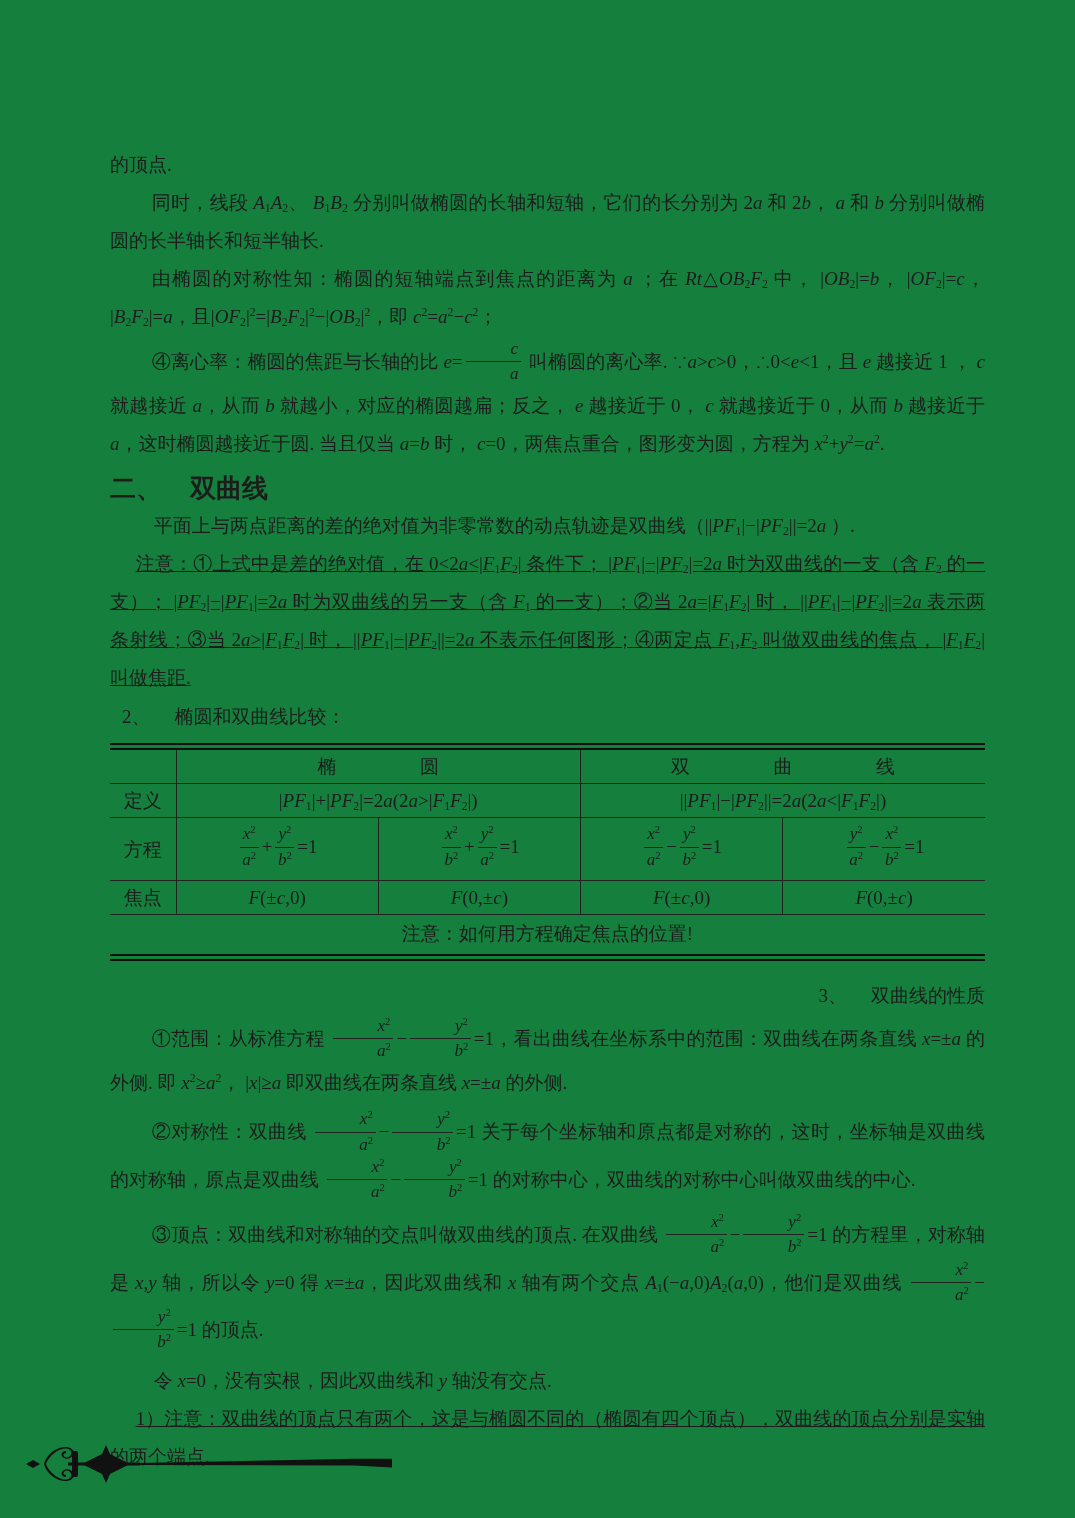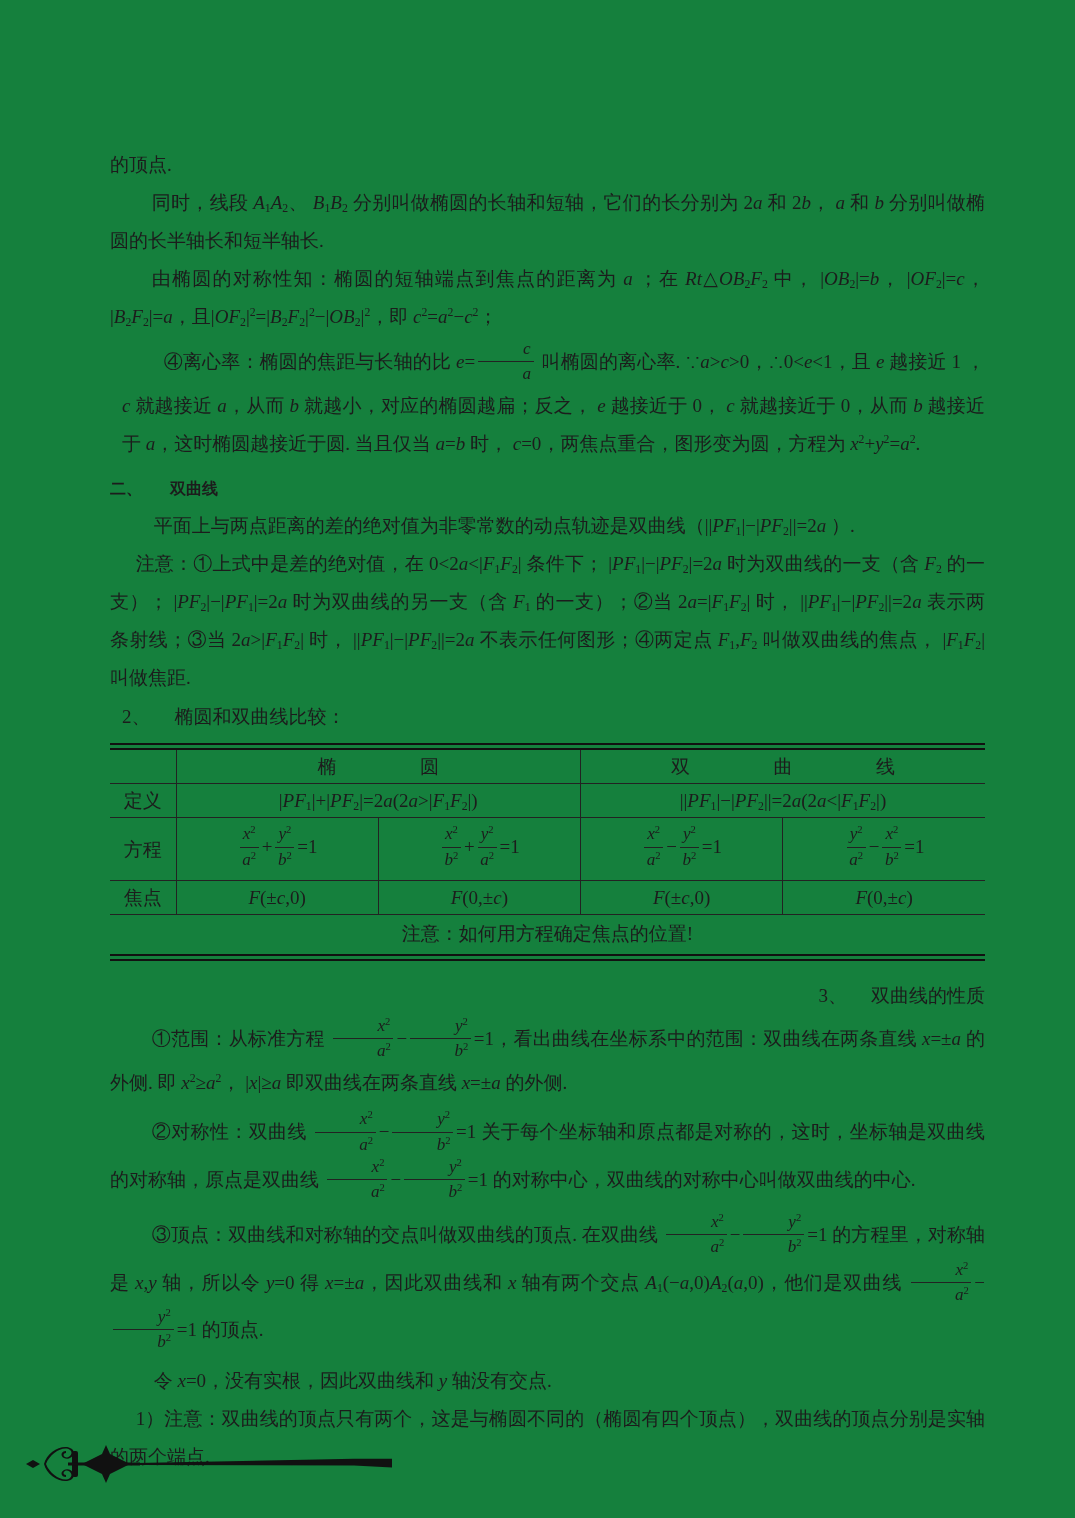--- a/index.html
+++ b/index.html
@@ -10,35 +10,35 @@
     background:#15803d;
     color:#1c1c1c;
     font-family:"Liberation Serif","DejaVu Serif",serif;
     font-size:19px;
     line-height:38px;
     padding:146px 90px 0 110px;
     overflow:hidden;
   }
   p.para{margin:0;text-align:justify;}
   .ind{text-indent:2.2em;}
-  .ind13{text-indent:1.35em;}
+  .ind13{text-indent:1.35em;text-decoration:underline;}
   .ind23{text-indent:2.3em;}
   .mi i,.frac i,i{font-style:italic;}
   sub,sup{font-size:0.62em;line-height:0;}
   sub{vertical-align:-0.25em;}
   sup{vertical-align:0.6em;}
   .frac{
     display:inline-flex;flex-direction:column;
     vertical-align:middle;text-align:center;
     line-height:1.3;font-size:0.9em;
     margin:0 3px;transform:translateY(-2px);
   }
   .frac .num{border-bottom:1.4px solid #222;padding:0 3px 1px;}
   .frac .den{padding-top:1px;}
-  .h2{font-weight:bold;font-size:16px;line-height:36px;margin-top:8px;}
+  .h2{font-weight:bold;font-size:26px;line-height:36px;margin-top:8px;}
   .h2 .num{margin-right:28px;}
   .h3{line-height:35px;padding-left:12px;margin-top:2px;}
   .h3 .num{margin-right:24px;}
   .tbl-wrap{border-top:7px double #111;border-bottom:7px double #111;margin:9px 0 17px;}
   table.cmp{border-collapse:collapse;width:100%;table-layout:fixed;}
   table.cmp td{
     padding:1px 6px;text-align:center;line-height:31px;
     border-bottom:1.5px solid #222;
   }
   table.cmp col.c0{width:66px;}
@@ -49,21 +49,21 @@
   .ornament{position:absolute;left:24px;top:1440px;}
 </style>
 </head>
 <body>
 
 <div class="page">
 
   <p class="para">的顶点.</p>
   <p class="para ind">同时，线段 <span class="mi"><i>A</i><sub>1</sub><i>A</i><sub>2</sub></span>、 <span class="mi"><i>B</i><sub>1</sub><i>B</i><sub>2</sub></span> 分别叫做椭圆的长轴和短轴，它们的长分别为 <span class="mi">2<i>a</i></span> 和 <span class="mi">2<i>b</i></span>， <span class="mi"><i>a</i></span> 和 <span class="mi"><i>b</i></span> 分别叫做椭圆的长半轴长和短半轴长.</p>
   <p class="para ind">由椭圆的对称性知：椭圆的短轴端点到焦点的距离为 <span class="mi"><i>a</i></span> ；在 <span class="mi"><i>Rt</i>△<i>OB</i><sub>2</sub><i>F</i><sub>2</sub></span> 中， <span class="mi">|<i>OB</i><sub>2</sub>|=<i>b</i></span>， <span class="mi">|<i>OF</i><sub>2</sub>|=<i>c</i></span>， <span class="mi">|<i>B</i><sub>2</sub><i>F</i><sub>2</sub>|=<i>a</i></span>，且<span class="mi">|<i>OF</i><sub>2</sub>|<sup>2</sup>=|<i>B</i><sub>2</sub><i>F</i><sub>2</sub>|<sup>2</sup>−|<i>OB</i><sub>2</sub>|<sup>2</sup></span>，即 <span class="mi"><i>c</i><sup>2</sup>=<i>a</i><sup>2</sup>−<i>c</i><sup>2</sup></span>；</p>
-  <p class="para ind" style="margin-top:4px;margin-left:12px;">④离心率：椭圆的焦距与长轴的比 <span class="mi"><i>e</i>=</span><span class="frac">
+  <p class="para ind" style="margin-top:4px;">④离心率：椭圆的焦距与长轴的比 <span class="mi"><i>e</i>=</span><span class="frac">
         <span class="num"><i>c</i></span>
         <span class="den"><i>a</i></span>
       </span> 叫椭圆的离心率. ∵<span class="mi"><i>a</i>&gt;<i>c</i>&gt;0</span>，∴<span class="mi">0&lt;<i>e</i>&lt;1</span>，且 <span class="mi"><i>e</i></span> 越接近 1 ， <span class="mi"><i>c</i></span> 就越接近 <span class="mi"><i>a</i></span>，从而 <span class="mi"><i>b</i></span> 就越小，对应的椭圆越扁；反之， <span class="mi"><i>e</i></span> 越接近于 0， <span class="mi"><i>c</i></span> 就越接近于 0，从而 <span class="mi"><i>b</i></span> 越接近于 <span class="mi"><i>a</i></span>，这时椭圆越接近于圆. 当且仅当 <span class="mi"><i>a</i>=<i>b</i></span> 时， <span class="mi"><i>c</i>=0</span>，两焦点重合，图形变为圆，方程为 <span class="mi"><i>x</i><sup>2</sup>+<i>y</i><sup>2</sup>=<i>a</i><sup>2</sup></span>.</p>
 
   <div class="h2">
     <span class="num">二、</span><span>双曲线</span>
   </div>
 
 
   <p class="para ind23">平面上与两点距离的差的绝对值为非零常数的动点轨迹是双曲线（<span class="mi">||<i>PF</i><sub>1</sub>|−|<i>PF</i><sub>2</sub>||=2<i>a</i></span> ）.</p>

